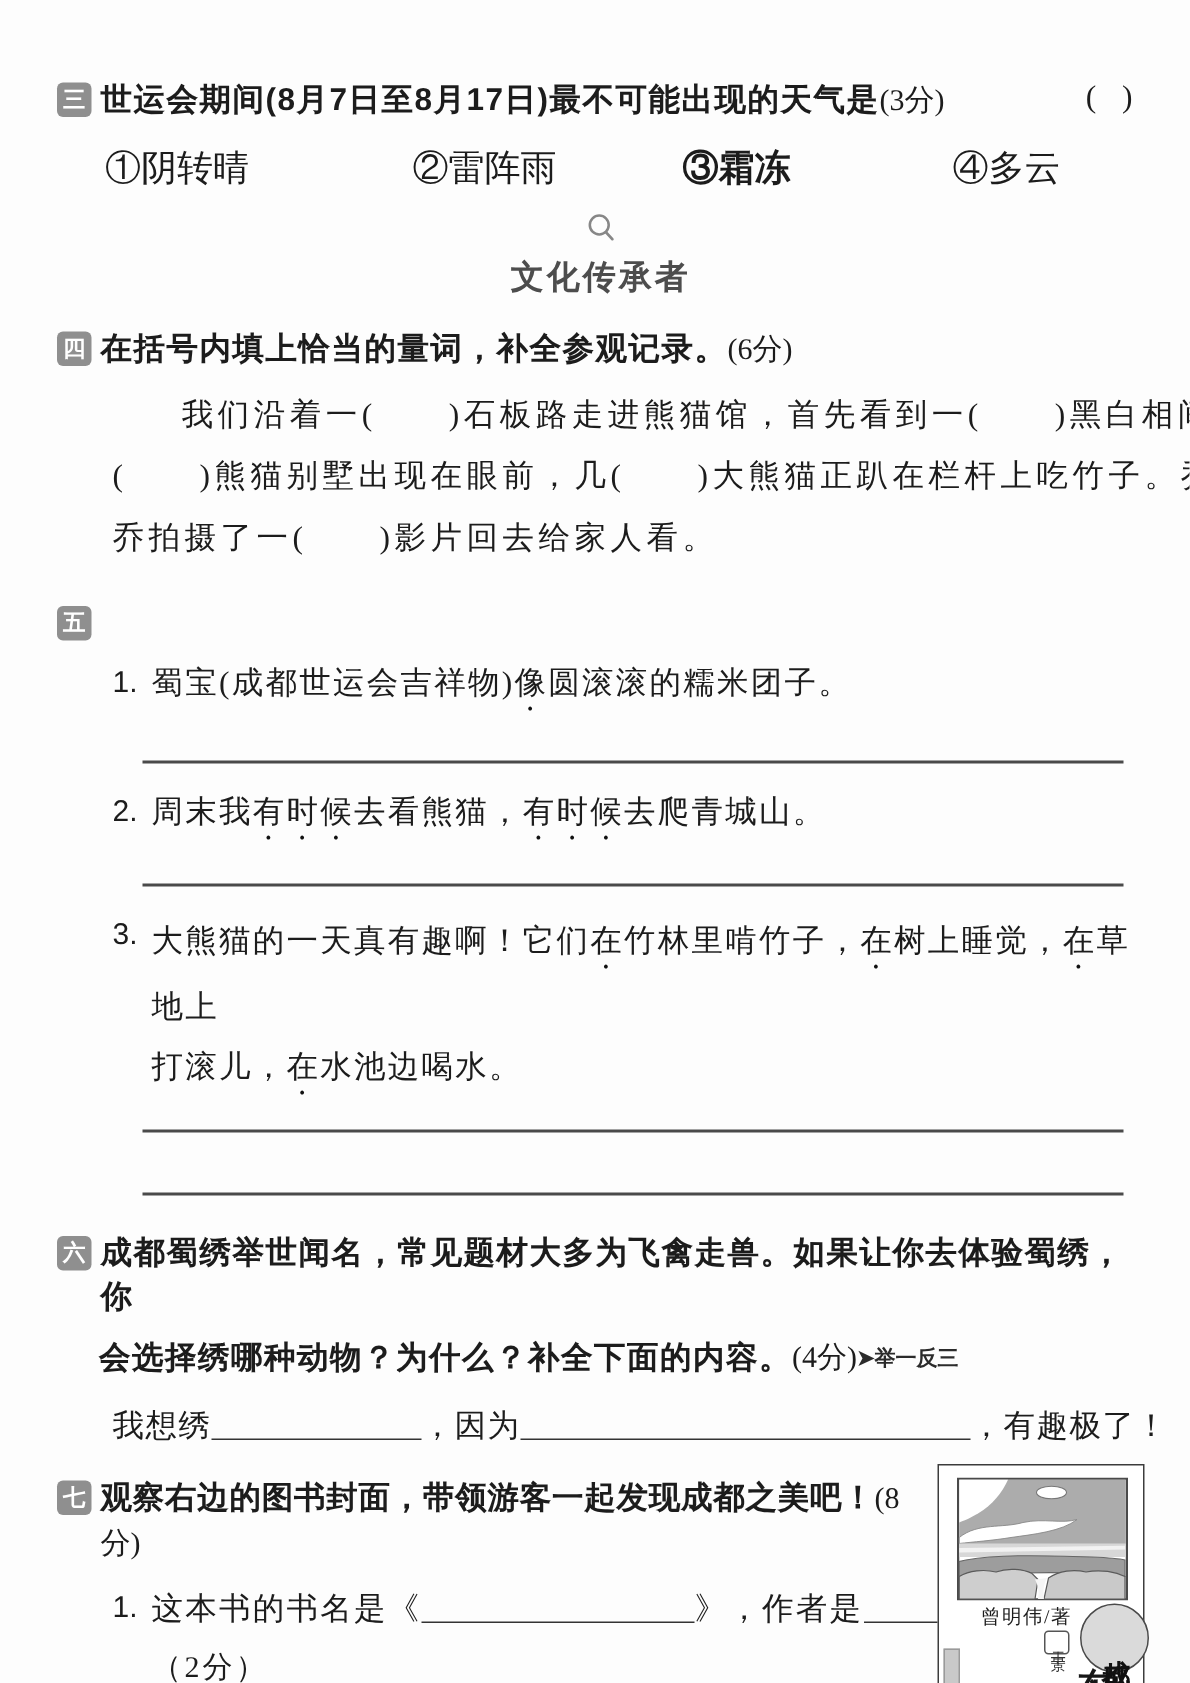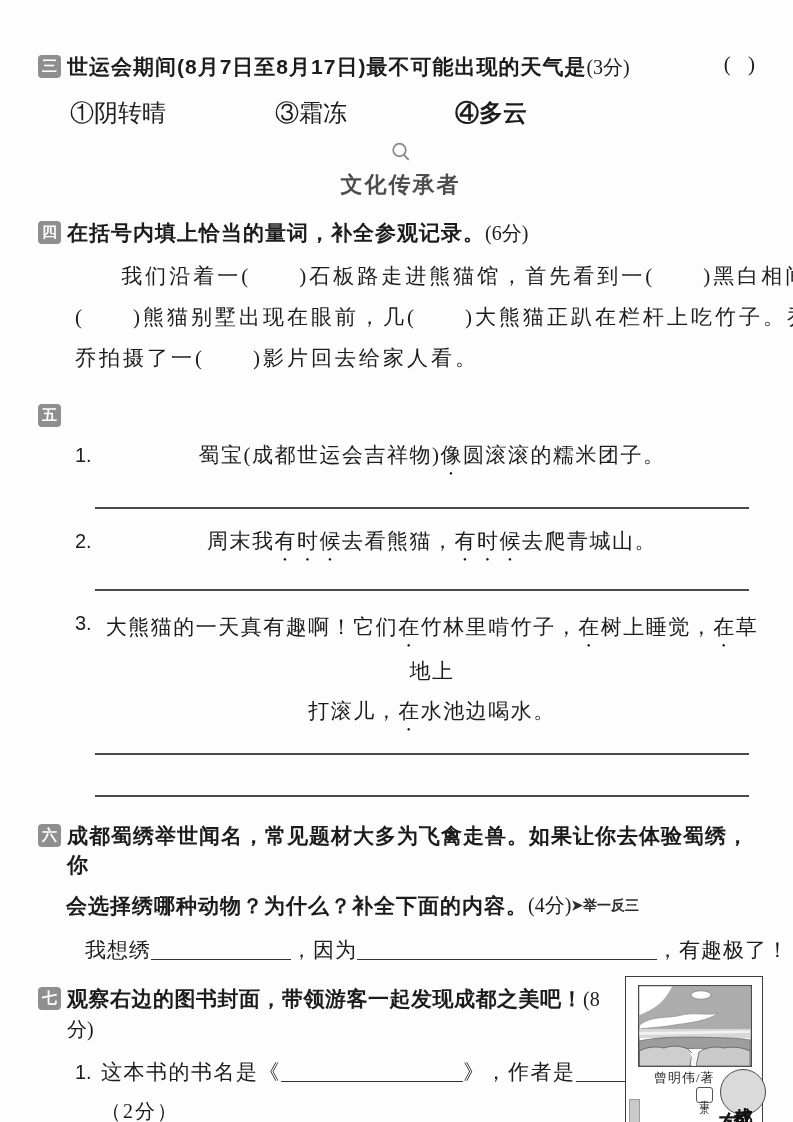--- a/index.html
+++ b/index.html
@@ -47,42 +47,42 @@
   .para { margin:8px 0 0 37px; width:690px; }
   .para .pline { font-size:21px; line-height:41px; letter-spacing:3px; white-space:nowrap; }
   .para .pline.indent { text-indent:2.2em; }
 
   
   .item { display:flex; margin-left:37px; align-items:flex-start; }
   .item .num {
     font-family:"Liberation Sans", sans-serif; font-size:20px; line-height:32px;
     flex:0 0 26px;
   }
-  .item .itext { font-size:21px; line-height:32px; letter-spacing:1.5px; width:665px;text-align:center; }
+  .item .itext { font-size:21px; line-height:32px; letter-spacing:1.5px; width:665px; }
   .item .itext .iline { display:block; line-height:40px; }
 
   .em {
     -webkit-text-emphasis:filled dot #111;
     text-emphasis:filled dot #111;
     -webkit-text-emphasis-position:under right;
     text-emphasis-position:under right;
   }
 
   .answer-line {
     border-top:2px solid #4a4a4a;
     width:654px; margin-left:57px; height:0;
   }
 
   
   .blank { display:inline-block; border-bottom:1.6px solid #333; height:22px; vertical-align:-3px; }
 
   
   .q6-line2 { display:flex; align-items:center; margin:10px 0 0 28px;
     font-family:"Liberation Sans", sans-serif; font-weight:bold; font-size:21px; letter-spacing:1px; line-height:33px;}
-  .fill-row { margin:14px 0 0 47px; font-size:21px; white-space:nowrap; letter-spacing:1px; }
+  .fill-row { margin:14px 0 0 37px; font-size:21px; white-space:nowrap; letter-spacing:1px; }
 
   
   .q7-wrap { display:flex; margin-top:20px; }
   .q7-left { width:575px; }
   .q7-left .q-title { letter-spacing:0.5px; }
   .subscore { margin:10px 0 0 63px; font-size:20px; letter-spacing:2px; }
 
   
   .cover {
     position:relative; width:138px; height:196px; margin-left:auto; margin-top:-8px;
@@ -118,20 +118,21 @@
 <div class="page">
 
   <section>
     <div class="q-title-row">
       <span class="badge">三</span>
       <span class="q-title"><span>世运会期间(8月7日至8月17日)最不可能出现的天气是</span><span class="score">(3分)</span></span>
       <span class="ans-paren kai">(      )</span>
     </div>
     <div class="opt-row kai">
       <span class="opt">①阴转晴</span>
+      <span class="opt">②雷阵雨</span>
       <span class="opt">③霜冻</span>
       <span class="opt">④多云</span>
     </div>
   </section>
 
   <div class="sub-header">
     <svg width="20" height="21" viewBox="0 0 20 21" fill="none">
       <circle cx="8.5" cy="8" r="6.3" stroke="#878787" stroke-width="1.7"></circle>
       <line x1="13.2" y1="13.1" x2="17.2" y2="17.4" stroke="#878787" stroke-width="1.9" stroke-linecap="round"></line>
     </svg>

